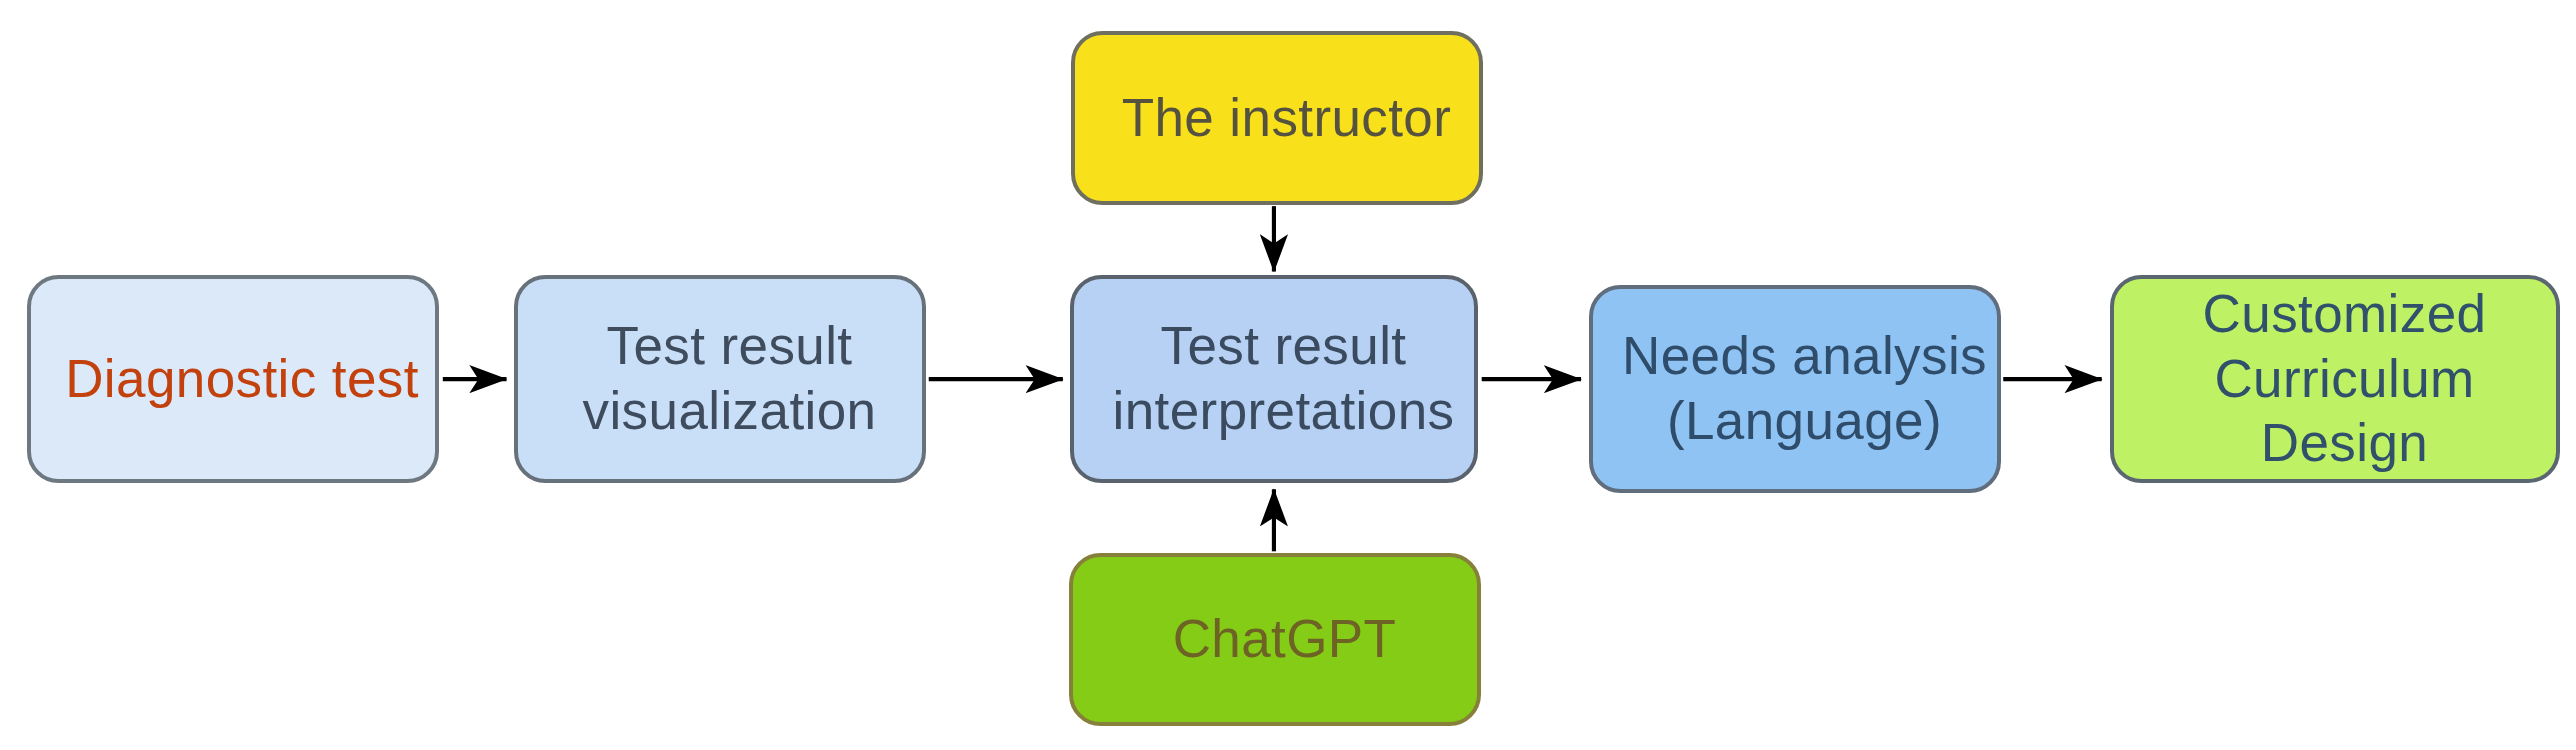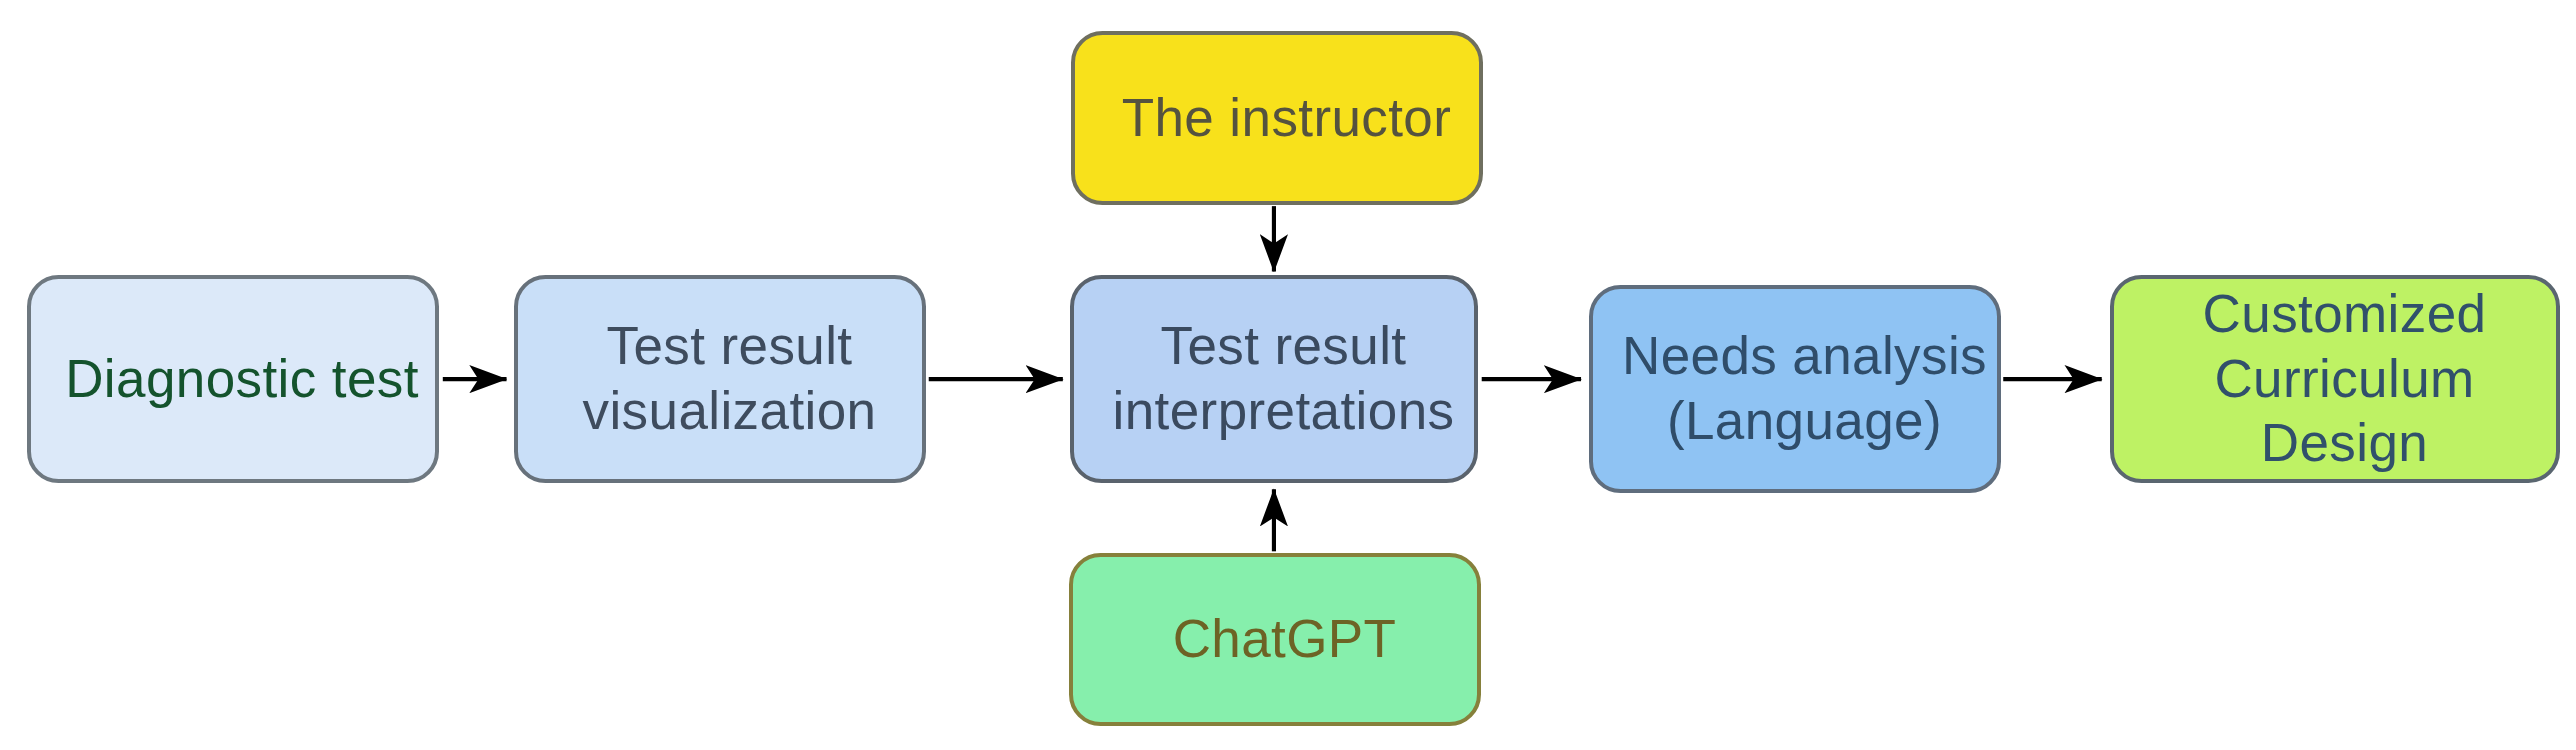--- a/index.html
+++ b/index.html
@@ -62,21 +62,21 @@
       </marker>
     </defs>
     <line x1="534" y1="458" x2="611" y2="458" marker-end="url(#ah)"></line>
     <line x1="1121" y1="458" x2="1283" y2="458" marker-end="url(#ah)"></line>
     <line x1="1789" y1="458" x2="1909" y2="458" marker-end="url(#ah)"></line>
     <line x1="2419" y1="458" x2="2538" y2="458" marker-end="url(#ah)"></line>
     <line x1="1538" y1="249" x2="1538" y2="328" marker-end="url(#ah)"></line>
     <line x1="1538" y1="666" x2="1538" y2="591" marker-end="url(#ah)"></line>
   </svg>
 
-  <div class="node n0" style="background-color: rgb(220, 233, 249); border-color: rgb(110, 120, 128); color: #14532d;">
+  <div class="node n0" style="background-color: rgb(220, 233, 249); border-color: rgb(110, 120, 128); color: #c2410c;">
     <span>Diagnostic test</span>
   </div>
 
   <div class="node n1" style="background-color: rgb(201, 223, 248); border-color: rgb(103, 113, 123); color: rgb(62, 76, 94);">
     <span>Test result
 visualization</span>
   </div>
 
   <div class="node n2" style="background-color: rgb(183, 209, 244); border-color: rgb(90, 99, 109); color: rgb(58, 74, 95);">
     <span>Test result
@@ -91,18 +91,18 @@
   <div class="node n4" style="background-color: #bef264; border-color: rgb(90, 102, 112); color: rgb(49, 80, 107);">
     <span>Customized
 Curriculum
 Design</span>
   </div>
 
   <div class="node n5" style="background-color: rgb(248, 225, 27); border-color: rgb(111, 111, 95); color: rgb(85, 83, 63);">
     <span>The instructor</span>
   </div>
 
-  <div class="node n6" style="background-color: #86efac; border-color: rgb(134, 128, 59); color: rgb(109, 99, 37);">
+  <div class="node n6" style="background-color: #84cc16; border-color: rgb(134, 128, 59); color: rgb(109, 99, 37);">
     <span>ChatGPT</span>
   </div>
 
 </div>
 
 
 </body></html>

